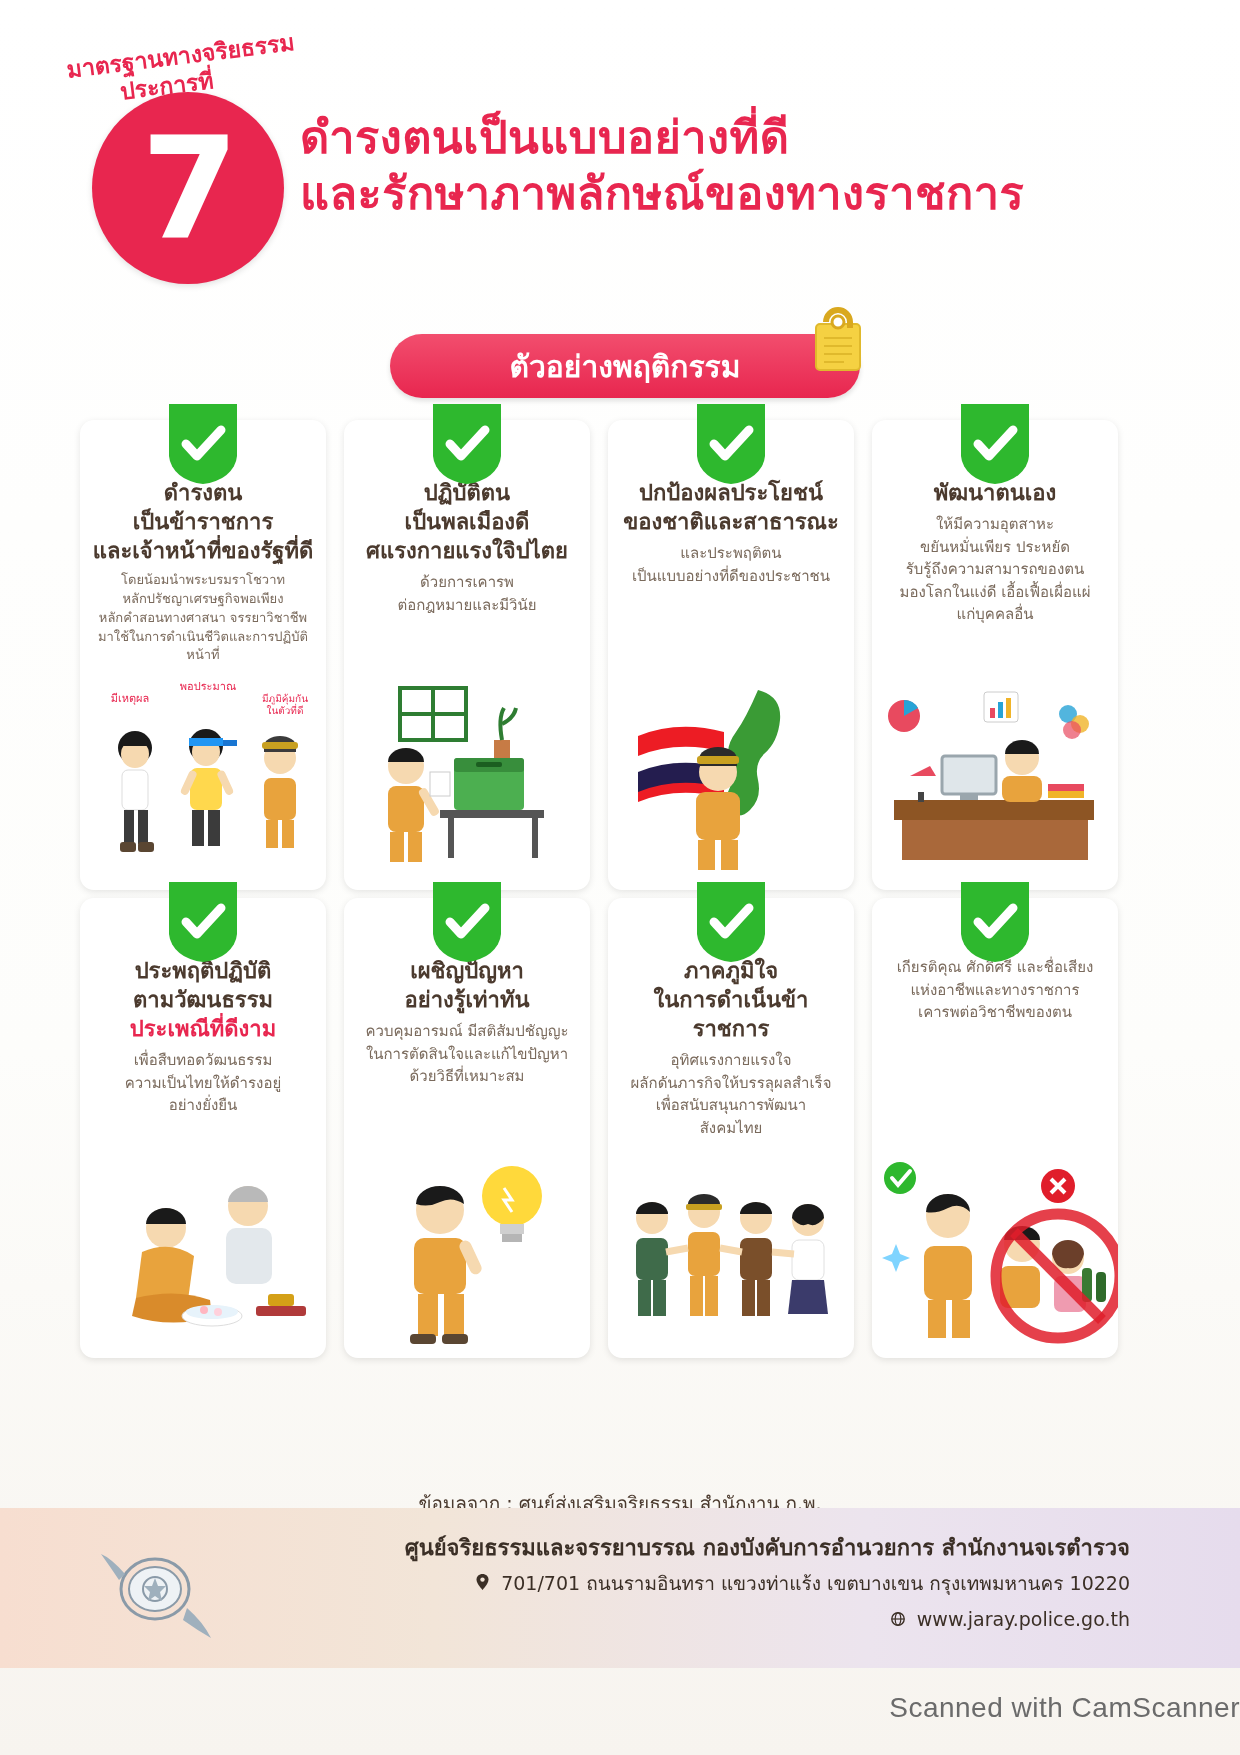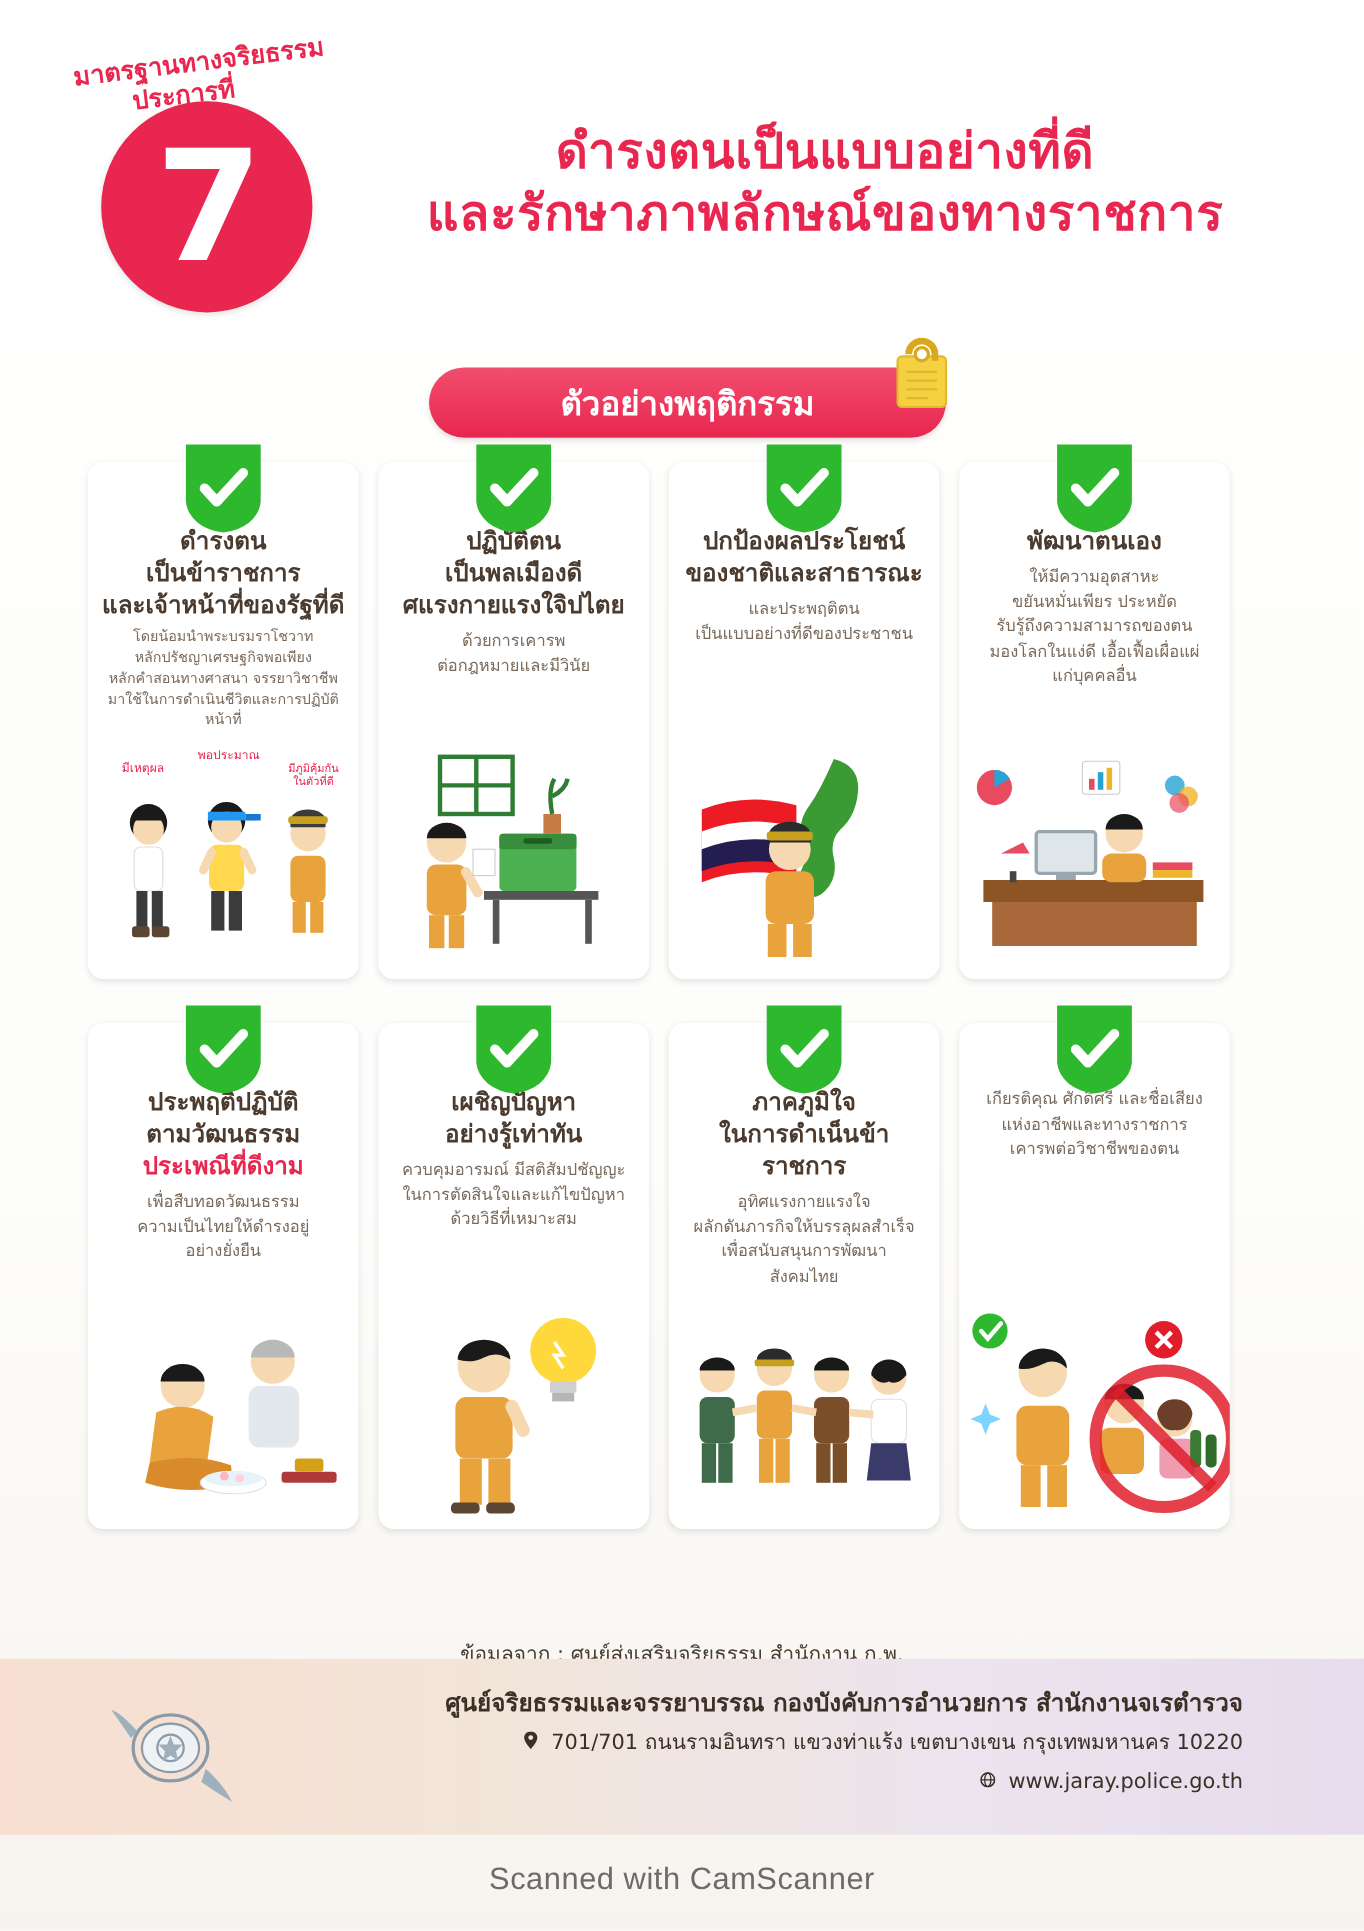--- a/index.html
+++ b/index.html
@@ -35,21 +35,21 @@
     transform:rotate(-7deg);
     white-space:nowrap;
   }
   .badge-label-2{
     position:absolute;left:120px;top:68px;
     color:#e8264f;font-size:23px;font-weight:bold;
     transform:rotate(-7deg);
     white-space:nowrap;
   }
   .title-wrap{
-    position:absolute;left:300px;top:110px;width:900px;text-align:center;
+    position:absolute;left:300px;top:110px;width:900px;
   }
   .title-line{
     color:#e8264f;font-size:45px;font-weight:bold;line-height:1.25;
     letter-spacing:.5px;
     text-shadow:1px 1px 0 rgba(255,255,255,.6);
   }
   
   .banner{
     position:absolute;left:390px;top:320px;width:470px;height:64px;
     background:linear-gradient(180deg,#f24e6e 0%,#e8264f 100%);
@@ -59,21 +59,21 @@
     margin-top:14px;
   }
   .banner-text{color:#fff;font-size:30px;font-weight:bold;}
   .banner-icon{
     position:absolute;left:800px;top:300px;width:76px;height:76px;
   }
   
   .grid{
     position:absolute;left:80px;top:420px;width:1080px;
   }
-  .row{display:flex;gap:18px;margin-bottom:40px;}
+  .row{display:flex;gap:18px;margin-bottom:8px;}
   .card{
     width:246px;
     background:#ffffff;
     border-radius:14px;
     box-shadow:0 2px 7px rgba(0,0,0,.10);
     position:relative;
     padding:52px 12px 14px 12px;
     box-sizing:border-box;
   }
   .card.tall{height:470px;}
@@ -110,21 +110,21 @@
   .footer-line{
     position:absolute;left:230px;width:900px;text-align:right;
     color:#3b2f26;
   }
   .f1{top:22px;font-size:22px;font-weight:bold;}
   .f2{top:60px;font-size:19px;}
   .f3{top:100px;font-size:19px;}
   .pin{display:inline-block;width:13px;height:13px;margin-right:6px;}
   .globe{display:inline-block;width:14px;height:14px;margin-right:6px;}
   .camscanner{
-    position:absolute;left:0;top:1692px;width:1240px;text-align:center;
+    position:absolute;left:0;top:1692px;width:1240px;text-align:right;
     color:#6b6b6b;font-size:28px;font-family:"Liberation Sans", sans-serif;
   }
   .camscanner span{letter-spacing:.5px;}
 </style>
 </head>
 <body>
 
 <div class="page">
 
   <div class="header">

